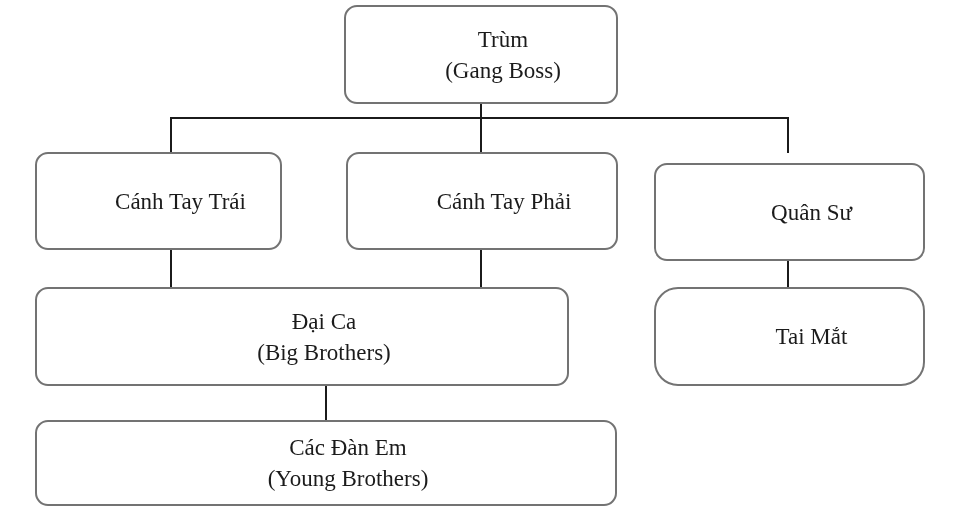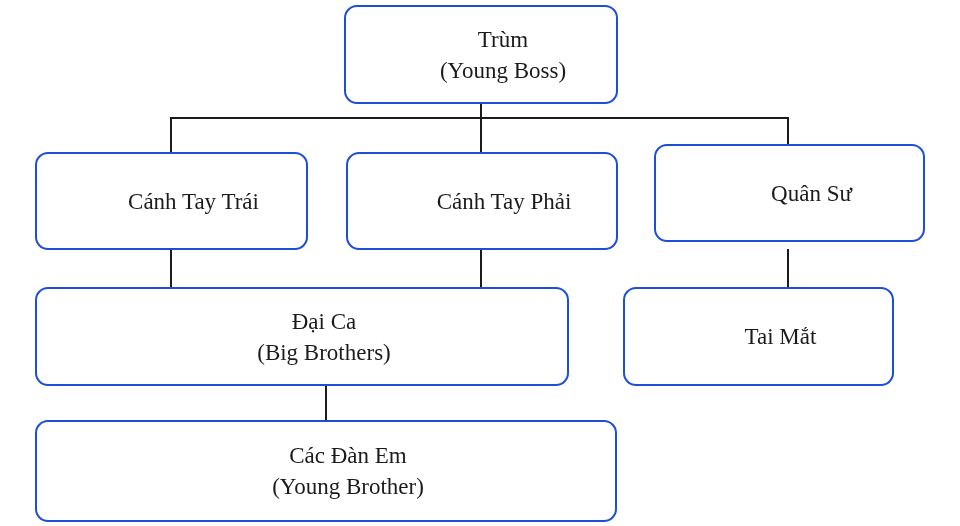--- a/index.html
+++ b/index.html
@@ -12,21 +12,21 @@
     width: 960px;
     height: 526px;
     background: #ffffff;
     font-family: "Liberation Serif", "DejaVu Serif", serif;
     color: #1b1b1b;
     overflow: hidden;
   }
   .node {
     position: absolute;
     box-sizing: border-box;
-    border: 2px solid #1d4ed8;
+    border: 2px solid #737373;
     border-radius: 13px;
     background: #ffffff;
     display: flex;
     flex-direction: column;
     align-items: center;
     justify-content: center;
     text-align: center;
     font-size: 23px;
     line-height: 31px;
     padding-left: 44px;
@@ -52,42 +52,42 @@
   <div class="line v" style="left:170px; top:117px; height:36px;"></div>
   <div class="line v" style="left:480px; top:117px; height:36px;"></div>
   <div class="line v" style="left:787px; top:117px; height:36px;"></div>
   <div class="line v" style="left:170px; top:249px; height:39px;"></div>
   <div class="line v" style="left:480px; top:249px; height:39px;"></div>
   <div class="line v" style="left:787px; top:249px; height:39px;"></div>
   <div class="line v" style="left:325px; top:385px; height:36px;"></div>
 
   <div class="node" style="left:344px; top:5px; width:274px; height:99px;">
     <span>Trùm</span>
-    <span>(Young Boss)</span>
+    <span>(Gang Boss)</span>
   </div>
 
-  <div class="node" style="left:35px; top:152px; width:273px; height:98px;">
+  <div class="node" style="left:35px; top:152px; width:247px; height:98px;">
     <span>Cánh Tay Trái</span>
   </div>
 
   <div class="node" style="left:346px; top:152px; width:272px; height:98px;">
     <span>Cánh Tay Phải</span>
   </div>
 
-  <div class="node" style="left:654px; top:144px; width:271px; height:98px;">
+  <div class="node" style="left:654px; top:163px; width:271px; height:98px;">
     <span>Quân Sư</span>
   </div>
 
   <div class="node" style="left:35px; top:287px; width:534px; height:99px;">
     <span>Đại Ca</span>
     <span>(Big Brothers)</span>
   </div>
 
-  <div class="node" style="left:623px; top:287px; width:271px; height:99px;">
+  <div class="node" style="left:654px; top:287px; width:271px; height:99px;border-radius:24px;">
     <span>Tai Mắt</span>
   </div>
 
-  <div class="node" style="left:35px; top:420px; width:582px; height:102px;">
+  <div class="node" style="left:35px; top:420px; width:582px; height:86px;">
     <span>Các Đàn Em</span>
-    <span>(Young Brother)</span>
+    <span>(Young Brothers)</span>
   </div>
 
 </div>
 
 </body></html>

